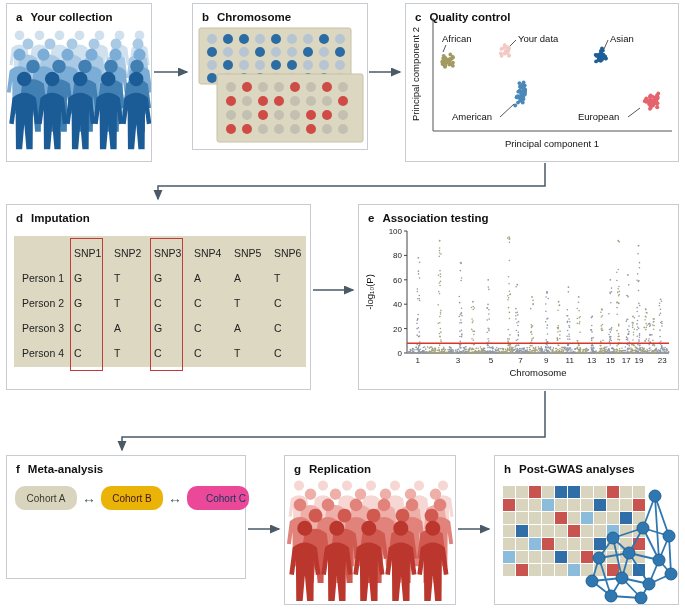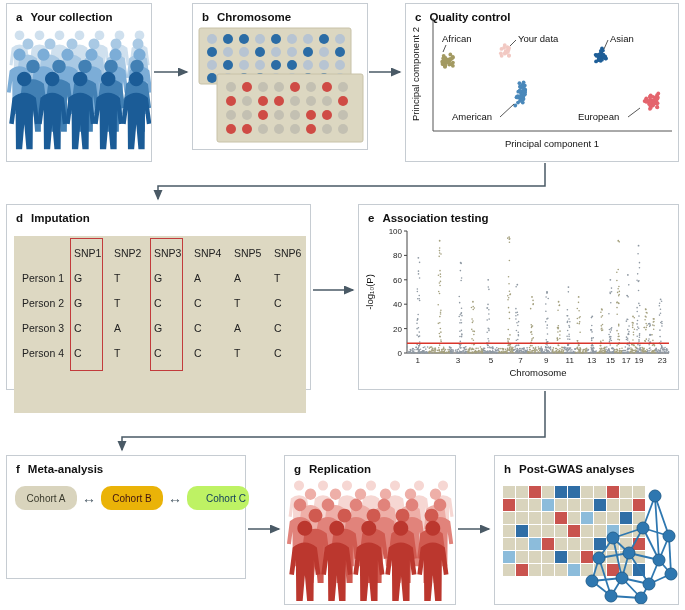--- a/index.html
+++ b/index.html
@@ -3,21 +3,21 @@
 <meta charset="utf-8">
 <style>
   *{margin:0;padding:0;box-sizing:border-box}
   html,body{width:685px;height:610px;background:#fff;overflow:hidden;
     font-family:"Liberation Sans",sans-serif;}
   body{position:relative}
   .panel{position:absolute;background:#fff;border:1px solid #c6ccd2;}
   .ptitle{position:absolute;top:7px;left:9px;font-size:11.5px;font-weight:bold;color:#111;
     display:flex;gap:8px;z-index:3;background:transparent;}
   svg{display:block;position:absolute;left:0;top:0}
-  #imp-table{position:absolute;left:7px;top:31px;width:292px;height:177px;background:#ddd8c2;padding:5px 0 7px 0;}
+  #imp-table{position:absolute;left:7px;top:31px;width:292px;height:131px;background:#ddd8c2;padding:5px 0 7px 0;}
   .imp-grid{display:grid;grid-template-columns:52px repeat(6,40px);grid-auto-rows:25px;}
   .imp-cell{font-size:10.5px;color:#222;line-height:25px;padding-left:8px;}
   .imp-highlight{position:absolute;top:2px;height:133px;width:33px;border:1.3px solid #c23b3b;}
   .cohort-row{position:absolute;left:8px;top:30px;display:flex;align-items:center;}
   .cohort{width:62px;height:24px;display:flex;align-items:center;justify-content:center;
     font-size:10px;border-radius:10px;}
   .link-arrow{font-size:14px;color:#4a5a66;margin:0 5px;line-height:24px;}
 </style>
 </head>
 <body>
@@ -1824,21 +1824,21 @@
     </div>
   <div class="cohort-row">
     <div class="cohort" id="cohort-0" style="background: rgb(217, 212, 189); color: rgb(58, 58, 44);">
         <span>Cohort A</span>
       </div>
     <span class="link-arrow">↔</span>
     <div class="cohort" id="cohort-1" style="background: #eab308; color: rgb(64, 21, 18);">
         <span>Cohort B</span>
       </div>
     <span class="link-arrow">↔</span>
-    <div class="cohort" id="cohort-2" style="background: #bef264; color: rgb(14, 58, 92); padding-left: 16px;">
+    <div class="cohort" id="cohort-2" style="background: #ec4899; color: rgb(14, 58, 92); padding-left: 16px;">
         <span>Cohort C</span>
       </div>
   </div>
 </div>
 
 <div class="panel" style="left:284px;top:455px;width:172px;height:150px;">
   <div class="ptitle">
       <span>g</span>
       <span>Replication</span>
     </div>

